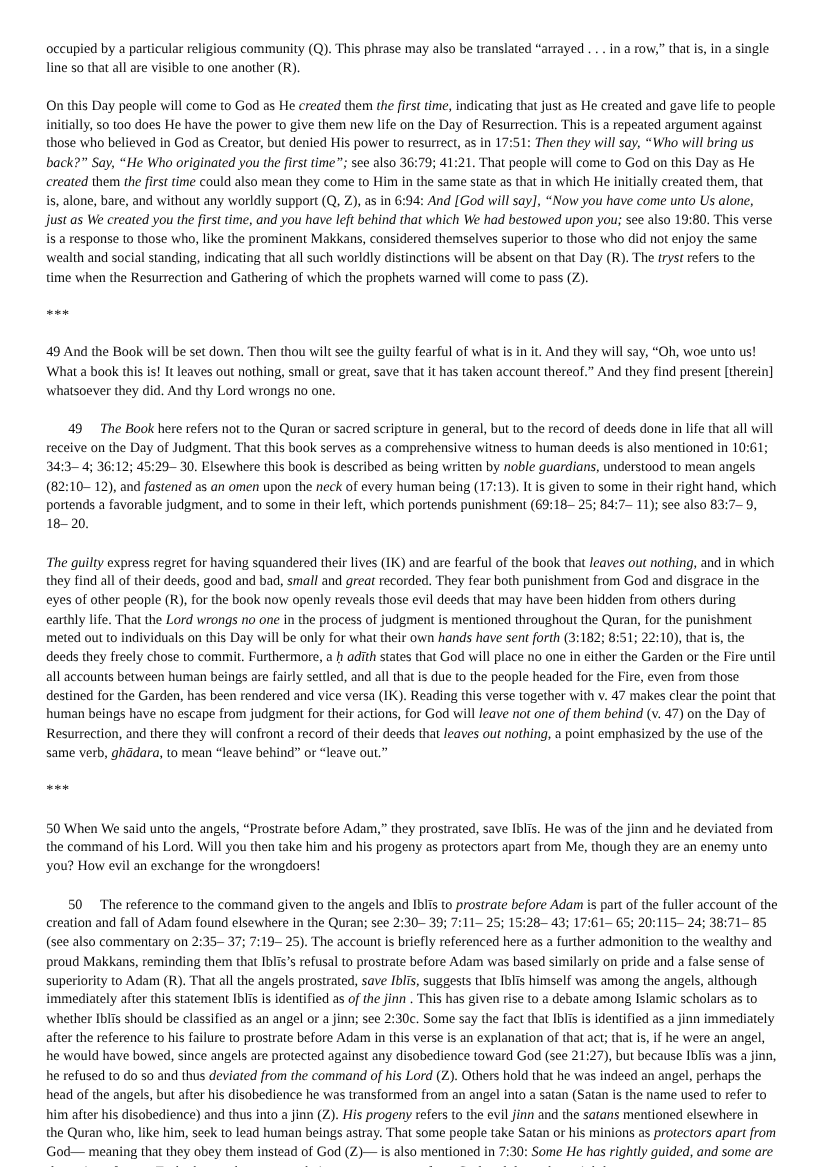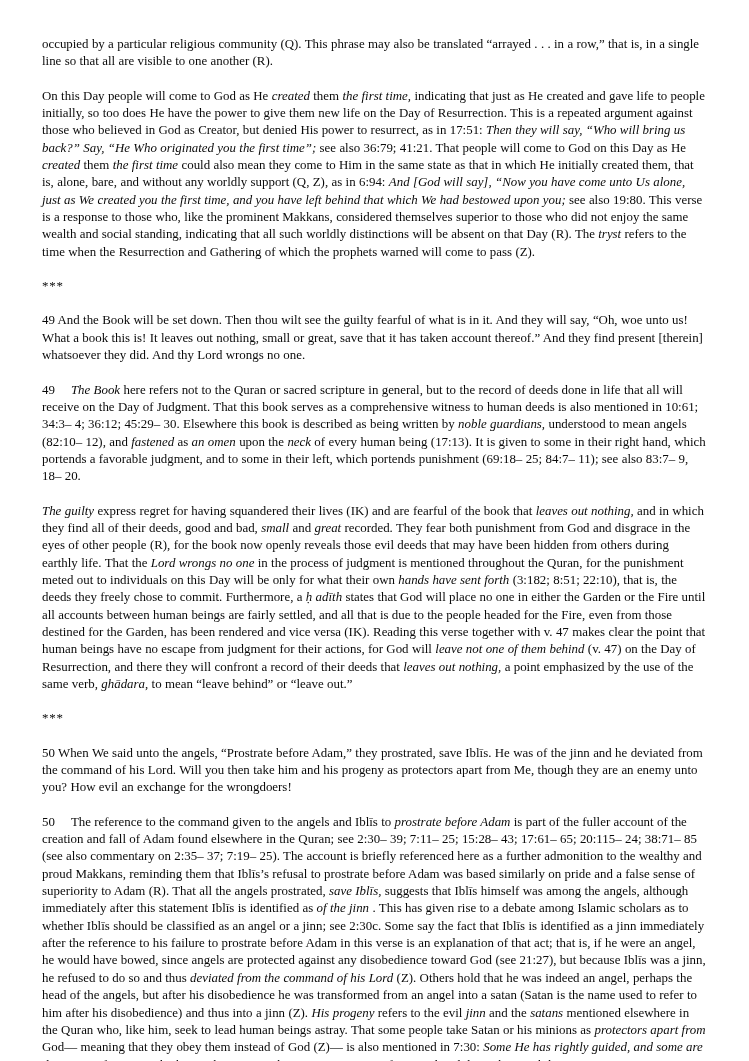--- a/index.html
+++ b/index.html
@@ -38,20 +38,21 @@
     margin-bottom: 0;
   }
   p.sep {
     margin: 0 0 17px 0;
     font-size: 12.9px;
     line-height: 17.35px;
     letter-spacing: 0.06em;
   }
   .verse-num {
     font-style: normal;
+    margin-left: 20px;
   }
   .gap {
     display: inline-block;
     width: 16px;
   }
   i, em {
     font-style: italic;
     text-align: center;
   }
 </style>

